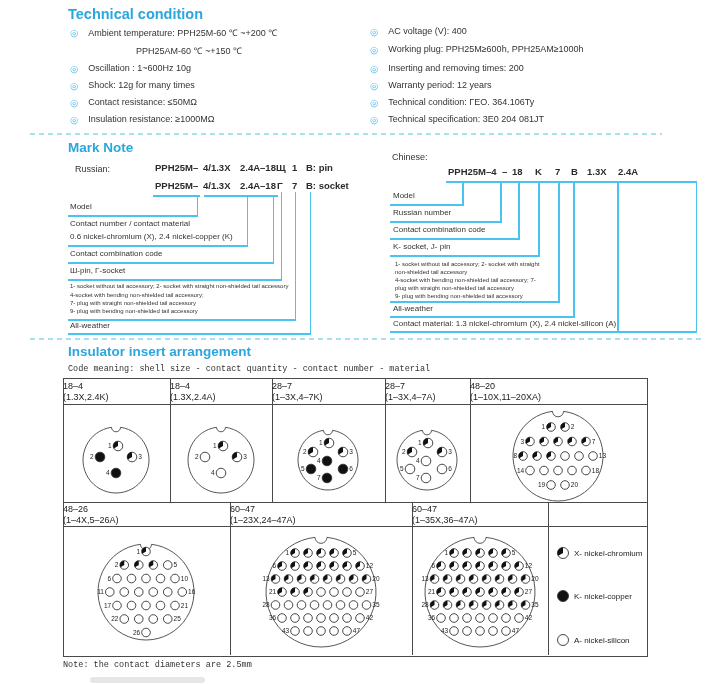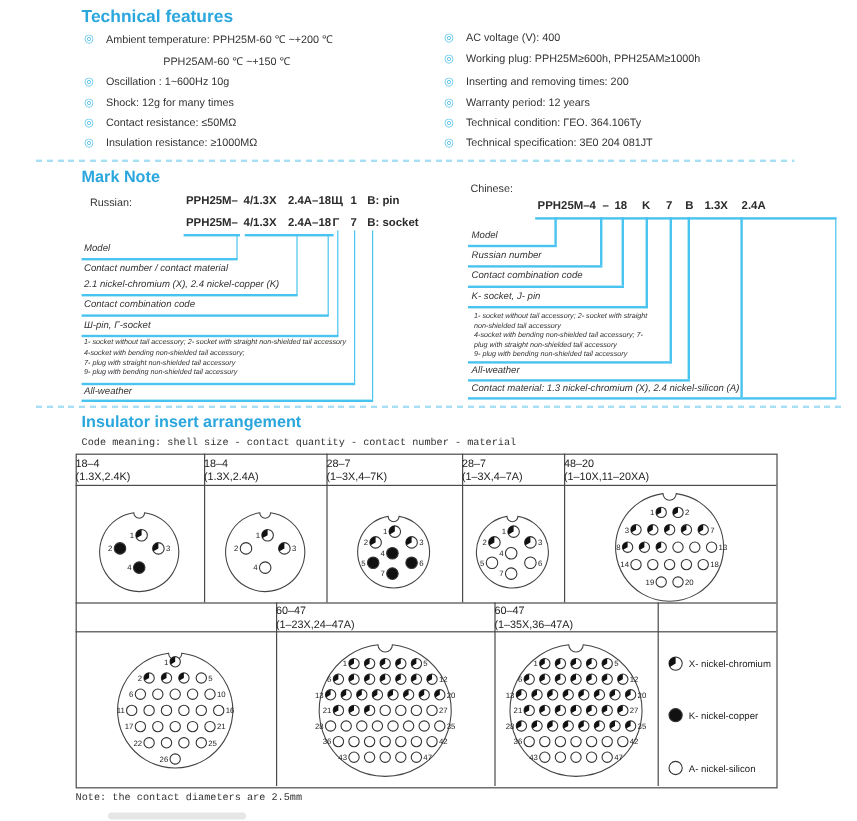--- a/index.html
+++ b/index.html
@@ -5,39 +5,39 @@
   html,body{margin:0;padding:0;background:#fff;}
   .page{position:relative;width:714px;height:684px;background:#fff;overflow:hidden;
         font-family:"Liberation Sans",sans-serif;color:#333;}
   .title{position:absolute;font-weight:bold;color:#2BA7DE;white-space:nowrap;}
   .t1{font-size:14.5px;} .t2{font-size:13.5px;}
   .ti{position:absolute;font-size:9px;color:#333;white-space:nowrap;display:flex;align-items:center;}
   .bl{color:#3FB9E8;font-size:9.5px;margin-right:10px;line-height:9px;}
   .sub{position:absolute;font-size:9px;color:#333;white-space:nowrap;}
   .dash{position:absolute;height:2px;background:repeating-linear-gradient(90deg,#A7E0F4 0 5px,transparent 5px 9px);}
   .code{position:absolute;font-size:9.5px;font-weight:700;color:#2b2b2b;white-space:nowrap;}
-  .lbl{position:absolute;font-size:8px;color:#333;white-space:nowrap;font-style:italic;}
+  .lbl{position:absolute;font-size:8px;color:#333;white-space:nowrap;}
   .sm{font-size:6px;white-space:nowrap;}
   .ul{position:absolute;height:1.7px;background:#49C3EF;}
   .riser{position:absolute;width:1.6px;background:#49C3EF;}
   .tline{position:absolute;background:#4a4a4a;}
   .tbox{position:absolute;border:1px solid #4a4a4a;}
   .hdr{position:absolute;text-align:left;font-size:9px;color:#222;line-height:11px;}
   .legend-item{position:absolute;display:flex;align-items:center;gap:4px;height:14px;}
   .legend-item span{font-size:8px;color:#222;white-space:nowrap;}
   .note{position:absolute;font-size:8.5px;color:#333;white-space:nowrap;font-family:Liberation Mono, monospace;}
   .remnant{position:absolute;background:#e6e6e6;border-radius:3px;}
   svg.overlay{position:absolute;left:0;top:0;pointer-events:none;}
 </style>
 </head>
 <body>
 
 <div class="page">
 
-  <div class="title t1" style="left:68px;top:6px">Technical features</div>
+  <div class="title t1" style="left:68px;top:6px">Technical condition</div>
 
   <div class="ti" style="left:70px;top:26px">
       <span class="bl">◎</span>
       <span>Ambient temperature: PPH25M-60 ℃ ~+200 ℃</span>
     </div>
   <div class="sub" style="left:136px;top:44px">PPH25AM-60 ℃ ~+150 ℃</div>
   <div class="ti" style="left:70px;top:63px">
       <span class="bl">◎</span>
       <span>Oscillation : 1~600Hz 10g</span>
     </div>
@@ -98,21 +98,21 @@
   <div class="code" style="left:306px;top:180px">B: socket</div>
 
   <div class="ul" style="left:153px;top:195px;width:47px"></div>
   <div class="ul" style="left:204px;top:195px;width:74px"></div>
 
   <div class="lbl" style="left:70px;top:202px">Model</div>
   <div class="ul" style="left:68px;top:215px;width:130px"></div>
   <div class="riser" style="left:196.5px;top:195px;height:21px"></div>
 
   <div class="lbl" style="left:70px;top:219px">Contact number / contact material</div>
-  <div class="lbl" style="left:70px;top:232px">2.1 nickel-chromium (X), 2.4 nickel-copper (K)</div>
+  <div class="lbl" style="left:70px;top:232px">0.6 nickel-chromium (X), 2.4 nickel-copper (K)</div>
   <div class="ul" style="left:68px;top:245px;width:180px"></div>
   <div class="riser" style="left:246.5px;top:195px;height:51px"></div>
 
   <div class="lbl" style="left:70px;top:249px">Contact combination code</div>
   <div class="ul" style="left:68px;top:262px;width:206px"></div>
   <div class="riser" style="left:272.5px;top:195px;height:68px"></div>
 
   <div class="lbl" style="left:70px;top:266px">Ш-pin, Γ-socket</div>
   <div class="ul" style="left:68px;top:279px;width:214px"></div>
   <div class="riser" style="left:280.5px;top:192px;height:88px"></div>
@@ -203,20 +203,24 @@
     </div>
   <div class="hdr" style="left:385px;top:381px;width:85px">
       <div>28–7</div>
       <div>(1–3X,4–7A)</div>
     </div>
   <div class="hdr" style="left:470px;top:381px;width:177px">
       <div>48–20</div>
       <div>(1–10X,11–20XA)</div>
     </div>
 
+  <div class="hdr" style="left:63px;top:504px;width:167px">
+      <div>48–26</div>
+      <div>(1–4X,5–26A)</div>
+    </div>
   <div class="hdr" style="left:230px;top:504px;width:182px">
       <div>60–47</div>
       <div>(1–23X,24–47A)</div>
     </div>
   <div class="hdr" style="left:412px;top:504px;width:136px">
       <div>60–47</div>
       <div>(1–35X,36–47A)</div>
     </div>
 
   <div class="legend-item" style="left:556px;top:546px">

